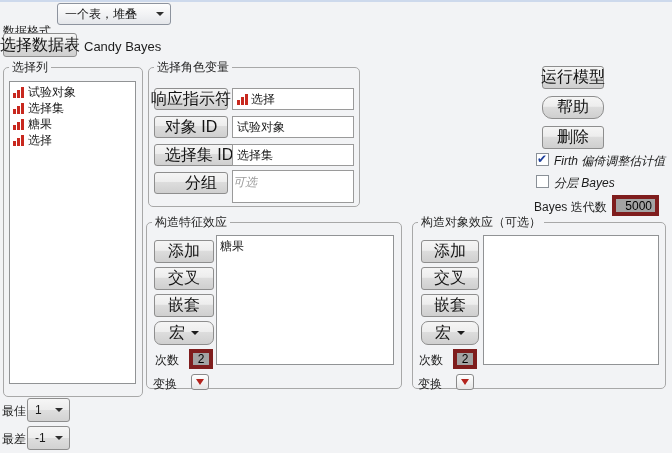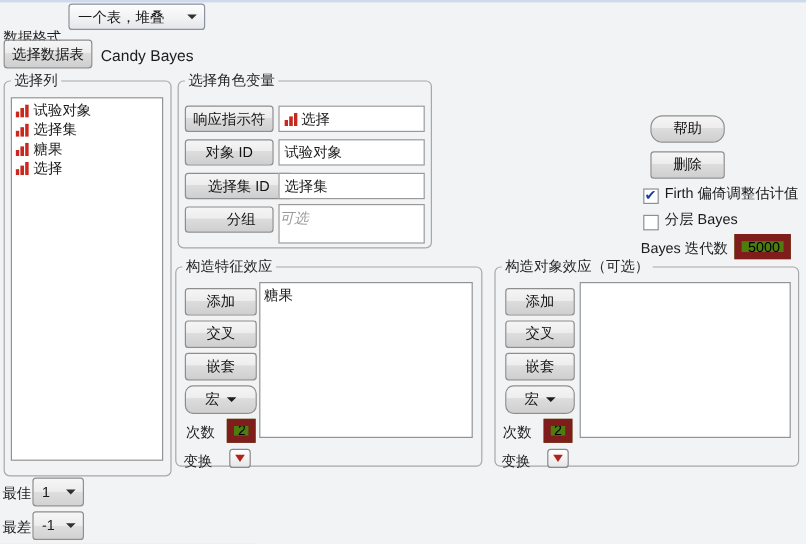--- a/index.html
+++ b/index.html
@@ -1,41 +1,41 @@
 <!DOCTYPE html>
 <html><head>
 <meta charset="utf-8">
 <style>
   html,body{margin:0;padding:0;}
   body{font-family:"Liberation Sans","DejaVu Sans",sans-serif;background:#e9eaec;}
   .stage{position:relative;width:672px;height:453px;background:#f2f3f5;overflow:hidden;font-size:12px;color:#1a1a1a;}
   .lbl{position:absolute;white-space:nowrap;color:#1d1d1d;}
   .btn{position:absolute;display:flex;align-items:center;justify-content:center;box-sizing:border-box;
        background:linear-gradient(to bottom,#f5f5f5,#ededed 45%,#dddddd 46%,#cfcfcf);
-       border:1px solid #8e8e8e;border-radius:3px;font-size:12px;color:#141414;cursor:default;white-space:nowrap;}
+       border:1px solid #8e8e8e;border-radius:3px;font-size:16px;color:#141414;cursor:default;white-space:nowrap;}
   .groupbox{position:absolute;border:1px solid #a8a8a8;border-radius:5px;box-sizing:border-box;}
   .legend{position:absolute;top:-9px;left:5px;background:#f2f3f5;padding:0 3px;font-size:12px;color:#262626;white-space:nowrap;}
   .listbox{position:absolute;background:#fff;border:1px solid #919395;box-sizing:border-box;overflow:hidden;padding:2px 1px;}
   .li{display:flex;align-items:center;gap:4px;padding:0 2px;height:16px;font-size:12px;white-space:nowrap;}
   .field{position:absolute;background:#fff;border:1px solid #9a9a9a;box-sizing:border-box;display:flex;align-items:flex-start;
          padding:3px 0;gap:3px;font-size:12px;overflow:hidden;}
   .placeholder{color:#9a9a9a;font-style:italic;}
   .combo{position:absolute;box-sizing:border-box;display:flex;align-items:center;padding:0 18px 0 7px;font-size:12px;
          background:linear-gradient(to bottom,#fdfdfd,#f1f2f4 55%,#e4e6ea);border:1px solid #8d939e;border-radius:3px;}
   .arr{position:absolute;right:6px;top:50%;margin-top:-2px;width:0;height:0;
        border-left:4px solid transparent;border-right:4px solid transparent;border-top:4px solid #2f2f2f;}
   .macro-arr{display:inline-block;margin-left:6px;width:0;height:0;
        border-left:4px solid transparent;border-right:4px solid transparent;border-top:4px solid #1c1c1c;}
   .tbtn{position:absolute;width:18px;height:16px;border:1px solid #8a8a8a;border-radius:3px;box-sizing:border-box;
         background:linear-gradient(#ffffff,#e6e6e6);display:flex;align-items:center;justify-content:center;}
   .tri-red{width:0;height:0;border-left:4px solid transparent;border-right:4px solid transparent;border-top:6px solid #b3231c;}
-  .cbrow{position:absolute;display:flex;align-items:flex-end;gap:5px;font-size:12px;white-space:nowrap;}
+  .cbrow{position:absolute;display:flex;align-items:flex-start;gap:5px;font-size:12px;white-space:nowrap;font-style:italic;}
   .cb{width:13px;height:13px;background:#fff;border:1px solid #8a9097;box-sizing:border-box;position:relative;flex:0 0 auto;}
   .cb.checked::after{content:"✔";position:absolute;left:0px;top:-2px;font-size:12px;color:#1d3f9b;}
-  .numfield{position:absolute;box-sizing:border-box;border:6px solid #7f1d1d;background:#4d7c0f;font-size:12px;
+  .numfield{position:absolute;box-sizing:border-box;border:4px solid #7f1d1d;background:#a3a3a3;font-size:12px;
             font-family:"Liberation Sans","DejaVu Sans",sans-serif;padding:0 3px;outline:none;}
   .icon-bars{flex:0 0 auto;display:inline-block;}
   .top-edge{position:absolute;left:0;top:0;width:672px;height:2px;background:#cdd9ec;}
 </style>
 </head>
 <body>
 
 <div class="stage">
   <div class="top-edge"></div>
 
@@ -181,20 +181,23 @@
     </div>
     <span class="lbl" style="left:6px;top:129px;">次数</span>
     <input class="numfield" style="left: 40px; top: 126px; width: 24px; height: 20px; text-align: center;" value="2">
     <span class="lbl" style="left:5px;top:153px;">变换</span>
     <div class="tbtn" style="left:43px;top:151px;">
       <span class="tri-red"></span>
     </div>
     <div class="listbox" style="left:70px;top:12px;width:176px;height:130px;"></div>
   </div>
 
+  <div class="btn" style="left:542px;top:66px;width:62px;height:23px;">
+    <span>运行模型</span>
+  </div>
   <div class="btn" style="left:542px;top:96px;width:62px;height:23px;border-radius:10px;">
     <span>帮助</span>
   </div>
   <div class="btn" style="left:542px;top:126px;width:62px;height:23px;">
     <span>删除</span>
   </div>
 
   <div class="cbrow" style="left:536px;top:153px;">
     <span class="cb checked"></span>
     <span>Firth 偏倚调整估计值</span>

